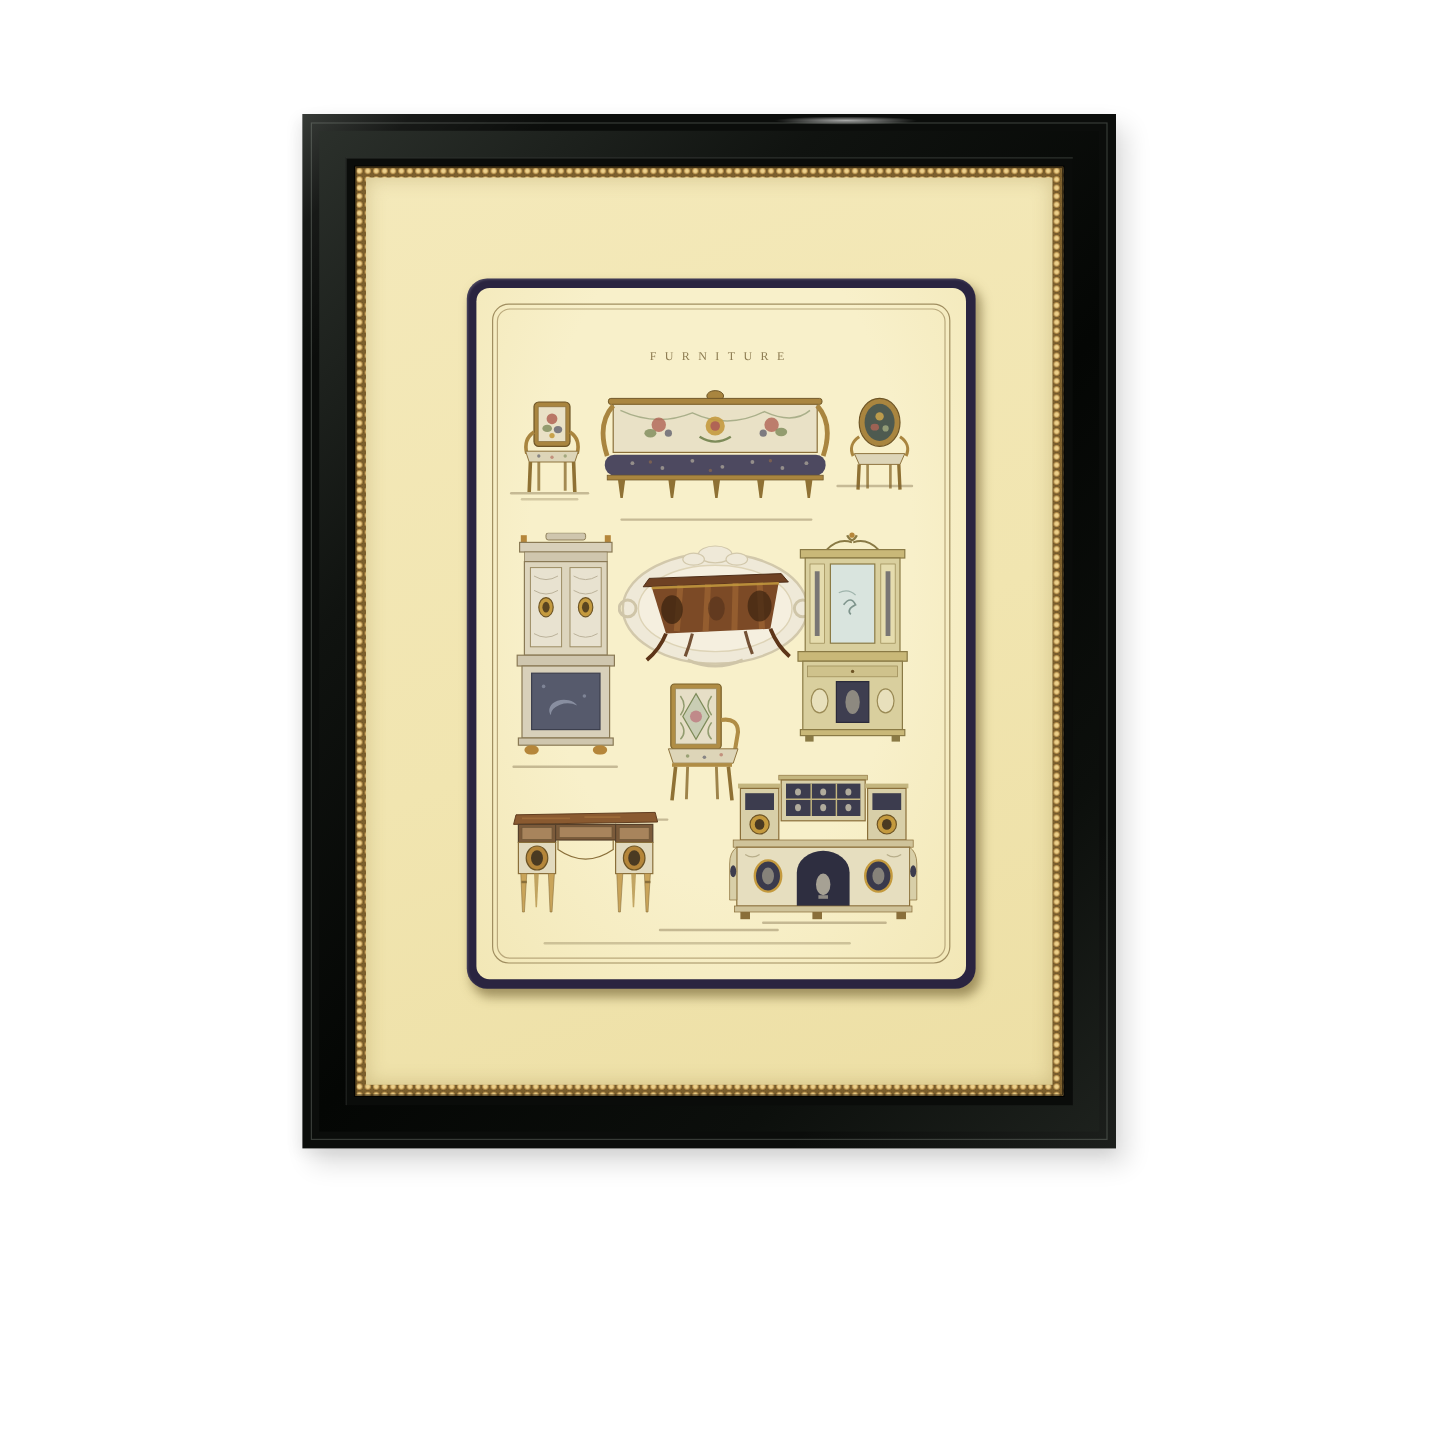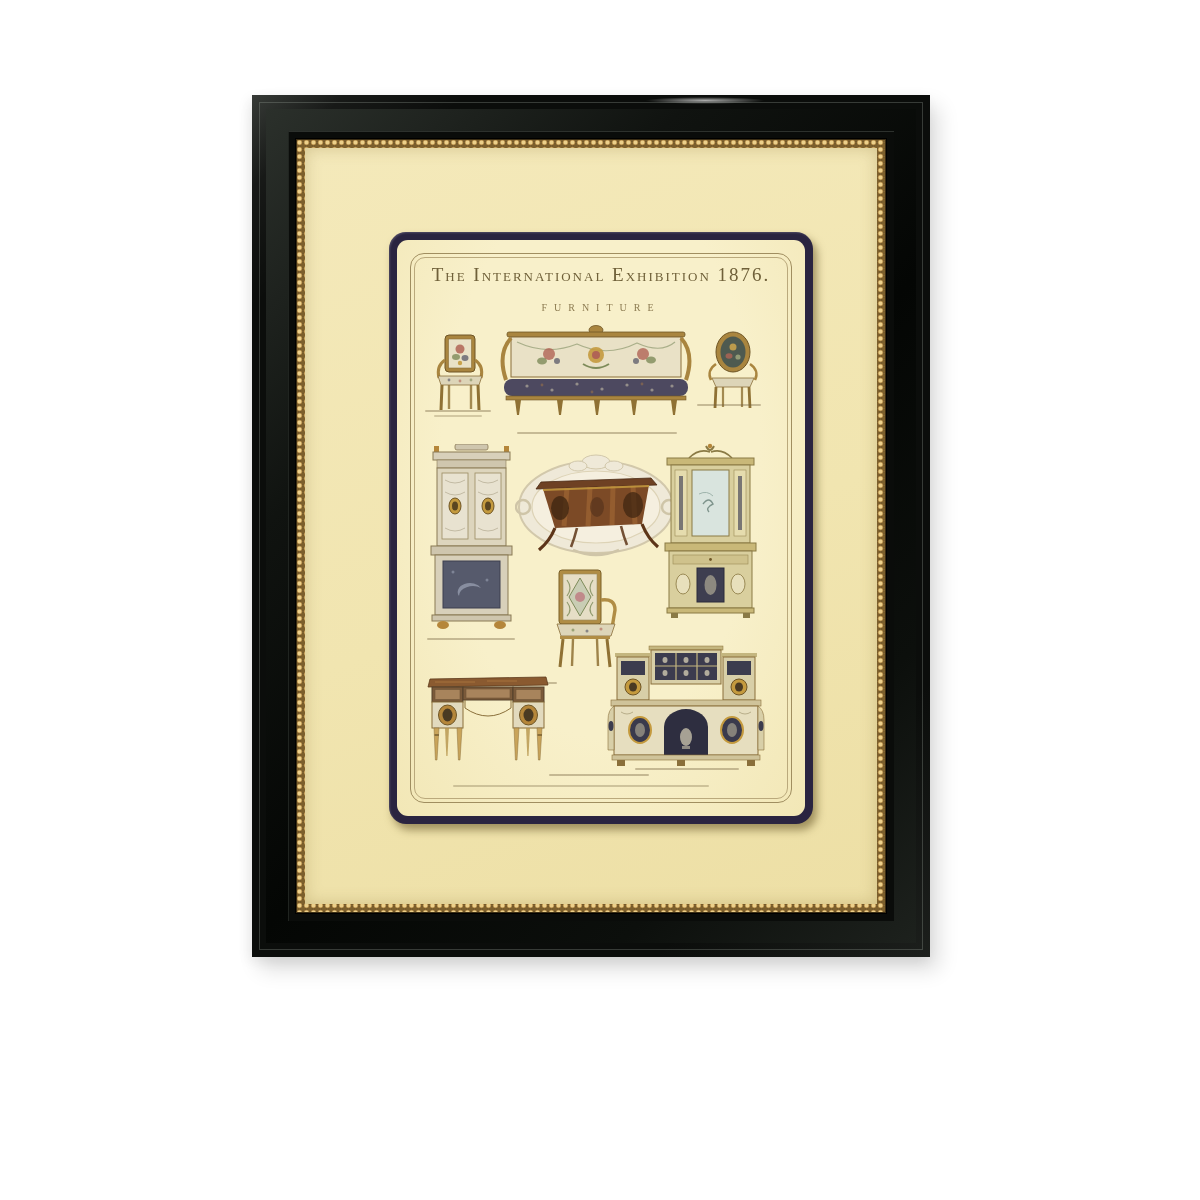--- a/index.html
+++ b/index.html
@@ -34,21 +34,21 @@
   .print-border{position:absolute;left:84px;top:84px;width:424px;height:592px;border-radius:17px;
     background:#2a2440;
     box-shadow:4px 6px 9px rgba(95,78,32,0.55), inset 1px 1px 2px rgba(255,255,255,0.18);}
   .paper{position:absolute;inset:8px;border-radius:11px;
     background:radial-gradient(ellipse at 50% 38%, #f8f0ca 55%, #f2e7b6 100%);}
   .rule-outer{position:absolute;inset:13px;border:1.5px solid #a08e60;border-radius:14px;}
   .rule-inner{position:absolute;inset:17px;border:1px solid #baa97c;border-radius:11px;}
 
   .print-title{position:absolute;left:0;right:0;top:24px;text-align:center;
     font-variant:small-caps;font-size:19px;letter-spacing:2px;color:#6f6039;white-space:nowrap;}
-  .print-subtitle{position:absolute;left:0;right:0;top:62px;text-align:center;
+  .print-subtitle{position:absolute;left:0;right:0;top:52px;text-align:center;
     font-size:10px;letter-spacing:7px;color:#8d7c52;}
 
   .illus{position:absolute;}
   .illus svg{display:block;width:100%;height:100%;}
 
   
   .cap{position:absolute;height:2px;background:rgba(115,98,62,0.38);border-radius:1px;}
   .cap.two::after{content:"";position:absolute;left:14%;right:14%;top:5px;height:2px;
     background:rgba(115,98,62,0.28);border-radius:1px;}
 </style>
@@ -63,21 +63,20 @@
     <div class="molding-step"></div>
     <div class="glare"></div>
     <div class="bead-ring"></div>
 
     <div class="mat">
       <div class="print-border">
         <div class="paper">
           <div class="rule-outer"></div>
           <div class="rule-inner"></div>
 
-          <div class="print-title">The International Exhibition 1876.</div>
           <div class="print-subtitle">FURNITURE</div>
 
           <div class="illus" style="left:30px;top:92px;width:66px;height:86px">
             <svg viewBox="0 0 66 86">
               <rect x="18" y="3" width="30" height="37" rx="4" fill="#a9853f" stroke="#6e5526"></rect>
               <rect x="21.5" y="7" width="23" height="29" fill="#e9e1c6" stroke="#8a6f3a" stroke-width=".6"></rect>
               <circle cx="33" cy="17" r="4.5" fill="#b06455" opacity=".85"></circle>
               <ellipse cx="29" cy="25" rx="4" ry="3" fill="#7d8b59" opacity=".8"></ellipse>
               <ellipse cx="38" cy="26" rx="3.5" ry="3" fill="#4f5063" opacity=".7"></ellipse>
               <circle cx="33" cy="31" r="2.2" fill="#c8a24b"></circle>

